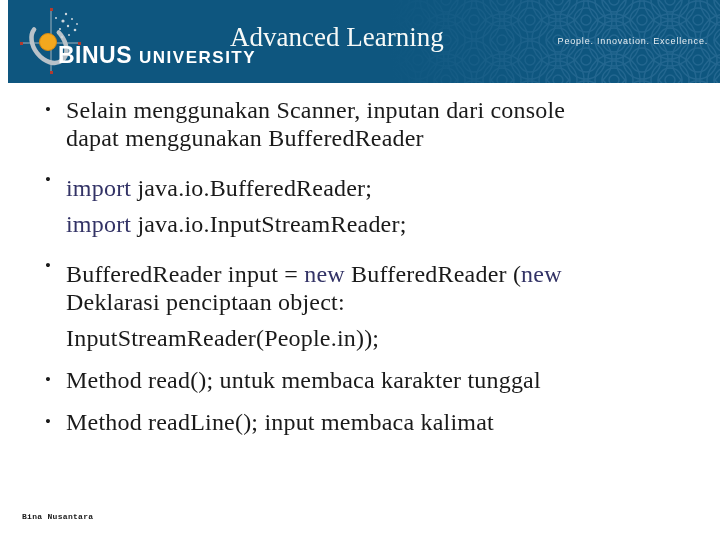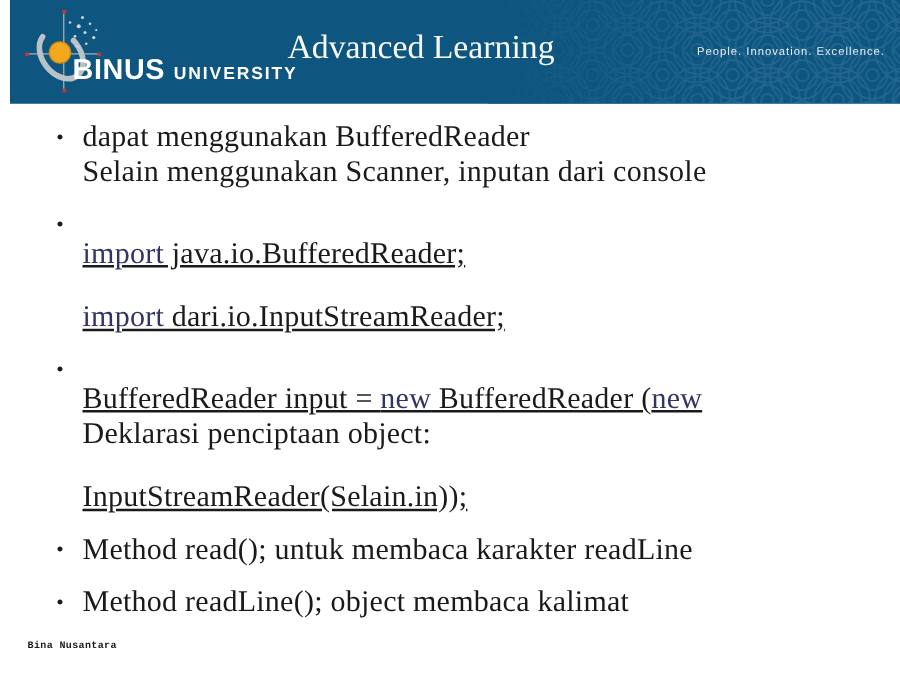--- a/index.html
+++ b/index.html
@@ -19,36 +19,36 @@
         background:var(--header_blue);overflow:hidden;}
   .band-pattern{position:absolute;right:0;top:0;height:83px;width:330px;opacity:.85;}
   .band-fade{position:absolute;top:0;height:83px;left:382px;width:200px;
              background:linear-gradient(to right,var(--header_blue) 0%,rgba(14,86,127,0) 100%);}
 
   .logo{position:absolute;left:6px;top:4px;width:210px;height:76px;}
   .logo-icon{position:absolute;left:4px;top:2px;}
   .logo-text{position:absolute;left:44px;top:38px;display:flex;align-items:baseline;
              font-family:"Liberation Sans", sans-serif;color:#ffffff;white-space:nowrap;}
   .logo-name{font-size:23px;font-weight:bold;letter-spacing:.5px;}
-  .logo-suffix{font-size:14px;font-weight:bold;letter-spacing:1.5px;margin-left:7px;}
+  .logo-suffix{font-size:17px;font-weight:bold;letter-spacing:1.5px;margin-left:7px;}
 
   .slide-title{position:absolute;left:222px;top:16px;font-size:27px;line-height:42px;
                color:#f6f9f7;white-space:nowrap;font-family:"Liberation Serif", serif;}
   .tagline{position:absolute;right:12px;top:36px;font-family:"Liberation Sans", sans-serif;
            font-size:9px;font-weight:normal;letter-spacing:.8px;color:#e9eff3;white-space:nowrap;}
 
   
   .content{position:absolute;left:45px;top:96px;right:10px;color:var(--text);
            font-size:24px;}
   .bullet-item{display:flex;align-items:flex-start;margin-top:14px;}
   .bullet-item:first-child{margin-top:0;}
   .bullet-marker{width:21px;flex:0 0 21px;line-height:28px;font-size:17px;}
   .bullet-lines{flex:1;}
   .line{line-height:28px;white-space:nowrap;letter-spacing:.2px;}
-  .line.code{margin-top:23px;text-decoration:underline;}
+  .line.code{margin-top:8px;}
   .kw{color:var(--keyword);}
 
   .footer{position:absolute;left:22px;top:512px;font-family:Liberation Mono, monospace;
           font-size:8px;font-weight:bold;color:#1a1a1a;letter-spacing:.3px;}
 </style>
 </head>
 <body>
 
 <div class="slide">
 
@@ -118,48 +118,48 @@
 
     <div class="slide-title">Advanced Learning</div>
     <div class="tagline">People. Innovation. Excellence.</div>
   </div>
 
   <div class="content">
     <div id="bullet-list">
         <div class="bullet-item">
           <span class="bullet-marker">•</span>
           <div class="bullet-lines">
+            <div class="line"><span>Selain menggunakan Scanner, inputan dari console</span></div>
             <div class="line"><span>dapat menggunakan BufferedReader</span></div>
-            <div class="line"><span>Selain menggunakan Scanner, inputan dari console</span></div>
           </div>
         </div>
         <div class="bullet-item">
           <span class="bullet-marker">•</span>
           <div class="bullet-lines">
             <div class="line code"><span class="kw">import</span><span> java.io.BufferedReader;</span></div>
-            <div class="line code"><span class="kw">import</span><span> dari.io.InputStreamReader;</span></div>
+            <div class="line code"><span class="kw">import</span><span> java.io.InputStreamReader;</span></div>
           </div>
         </div>
         <div class="bullet-item">
           <span class="bullet-marker">•</span>
           <div class="bullet-lines">
             <div class="line code"><span>BufferedReader input = </span><span class="kw">new</span><span> BufferedReader (</span><span class="kw">new</span></div>
             <div class="line"><span>Deklarasi penciptaan object:</span></div>
-            <div class="line code"><span>InputStreamReader(Selain.in));</span></div>
+            <div class="line code"><span>InputStreamReader(People.in));</span></div>
           </div>
         </div>
         <div class="bullet-item">
           <span class="bullet-marker">•</span>
           <div class="bullet-lines">
-            <div class="line"><span>Method read(); untuk membaca karakter readLine</span></div>
+            <div class="line"><span>Method read(); untuk membaca karakter tunggal</span></div>
           </div>
         </div>
         <div class="bullet-item">
           <span class="bullet-marker">•</span>
           <div class="bullet-lines">
-            <div class="line"><span>Method readLine(); object membaca kalimat</span></div>
+            <div class="line"><span>Method readLine(); input membaca kalimat</span></div>
           </div>
         </div>
       </div>
   </div>
 
   <div class="footer">Bina Nusantara</div>
 </div>
 
 </body></html>

